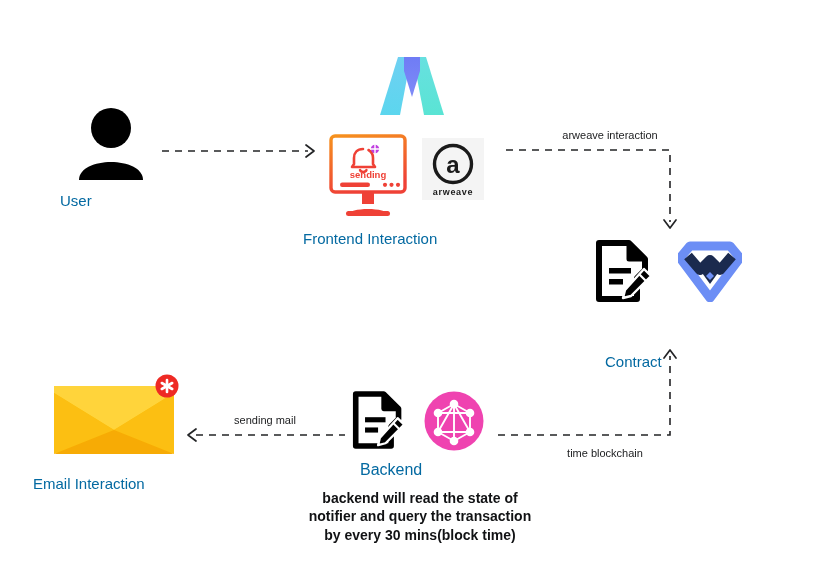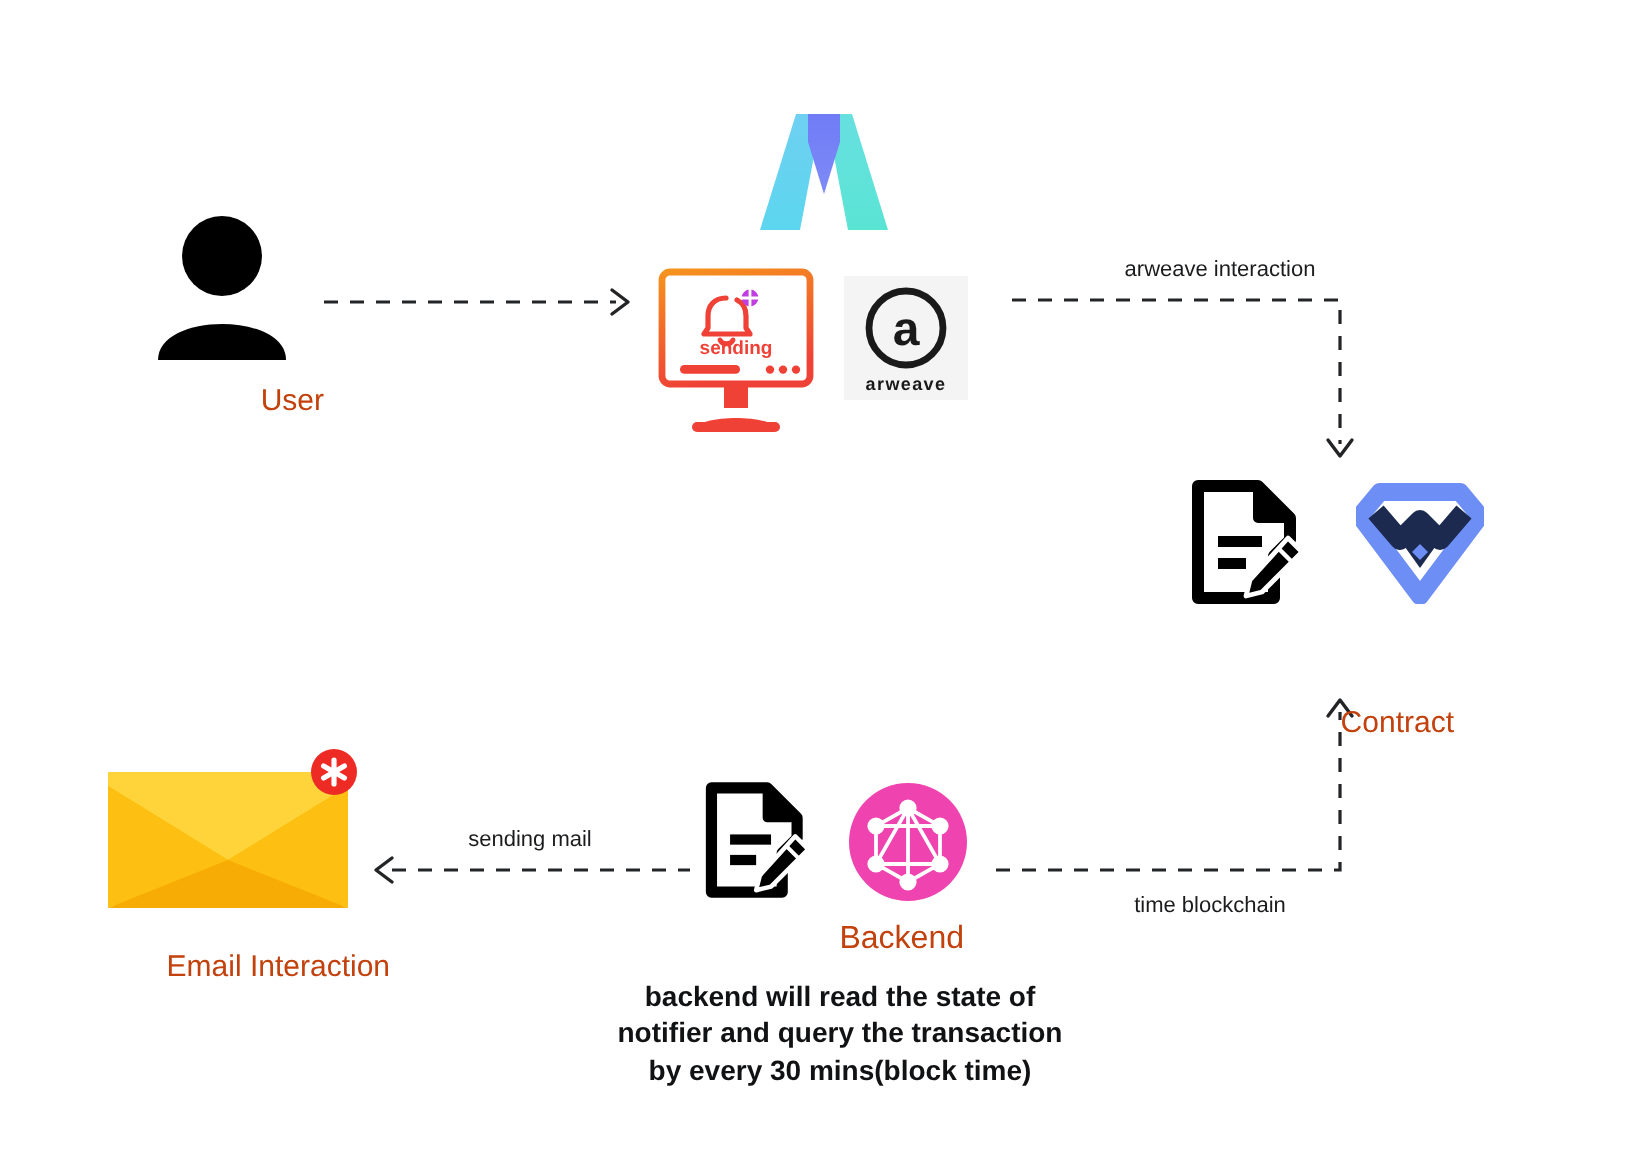--- a/index.html
+++ b/index.html
@@ -14,22 +14,22 @@
   #canvas {
     position: relative;
     width: 818px;
     height: 576px;
     background: #ffffff;
     overflow: hidden;
   }
   .node { position: absolute; }
   .node-label {
     position: absolute;
-    text-align: right;
-    color: #c2410c;
+    text-align: left;
+    color: #0369a1;
     font-size: 15px;
     line-height: 1.25;
     white-space: nowrap;
   }
   .edge-label {
     position: absolute;
     text-align: center;
     color: #1b1c1e;
     font-size: 11px;
     line-height: 1.28;
@@ -146,20 +146,21 @@
   </div>
 
   <div class="node" style="left:422px; top:138px; width:62px; height:62px; background:#f4f4f4;">
     <svg width="62" height="62" viewBox="0 0 62 62">
       <circle cx="31" cy="26" r="18.5" fill="none" stroke="#1a1a1a" stroke-width="3.4"></circle>
       <text x="31" y="34.5" text-anchor="middle" font-family="Liberation Sans, sans-serif" font-size="24" font-weight="bold" fill="#1a1a1a">a</text>
       <text x="31" y="57" text-anchor="middle" font-family="Liberation Sans, sans-serif" font-size="9" letter-spacing="0.7" font-weight="bold" fill="#1a1a1a">arweave</text>
     </svg>
   </div>
 
+  <div class="node-label" style="left:303px; top:230px; width:200px;">Frontend Interaction</div>
 
   <div class="edge-label" style="left:540px; top:128px; width:140px;">arweave interaction</div>
 
   <div class="node" style="left:595px; top:240px; width:58px; height:62px;">
     <svg width="58" height="62" viewBox="0 0 58 62">
       <path d="M4 3 L34 3 L50 19 L50 30 L42 38 L42 59 L4 59 Z" fill="none" stroke="#000000" stroke-width="6" stroke-linejoin="round"></path>
       <path d="M34 3 L34 19 L50 19" fill="#000000" stroke="#000000" stroke-width="5" stroke-linejoin="round"></path>
       <rect x="14" y="28" width="22" height="5.5" fill="#000000"></rect>
       <rect x="14" y="39" width="14" height="5.5" fill="#000000"></rect>
       <path d="M49 29 L56 36 L36 56 L28 58 L30 50 Z" fill="#000000" stroke="#ffffff" stroke-width="2.4" stroke-linejoin="round"></path>

